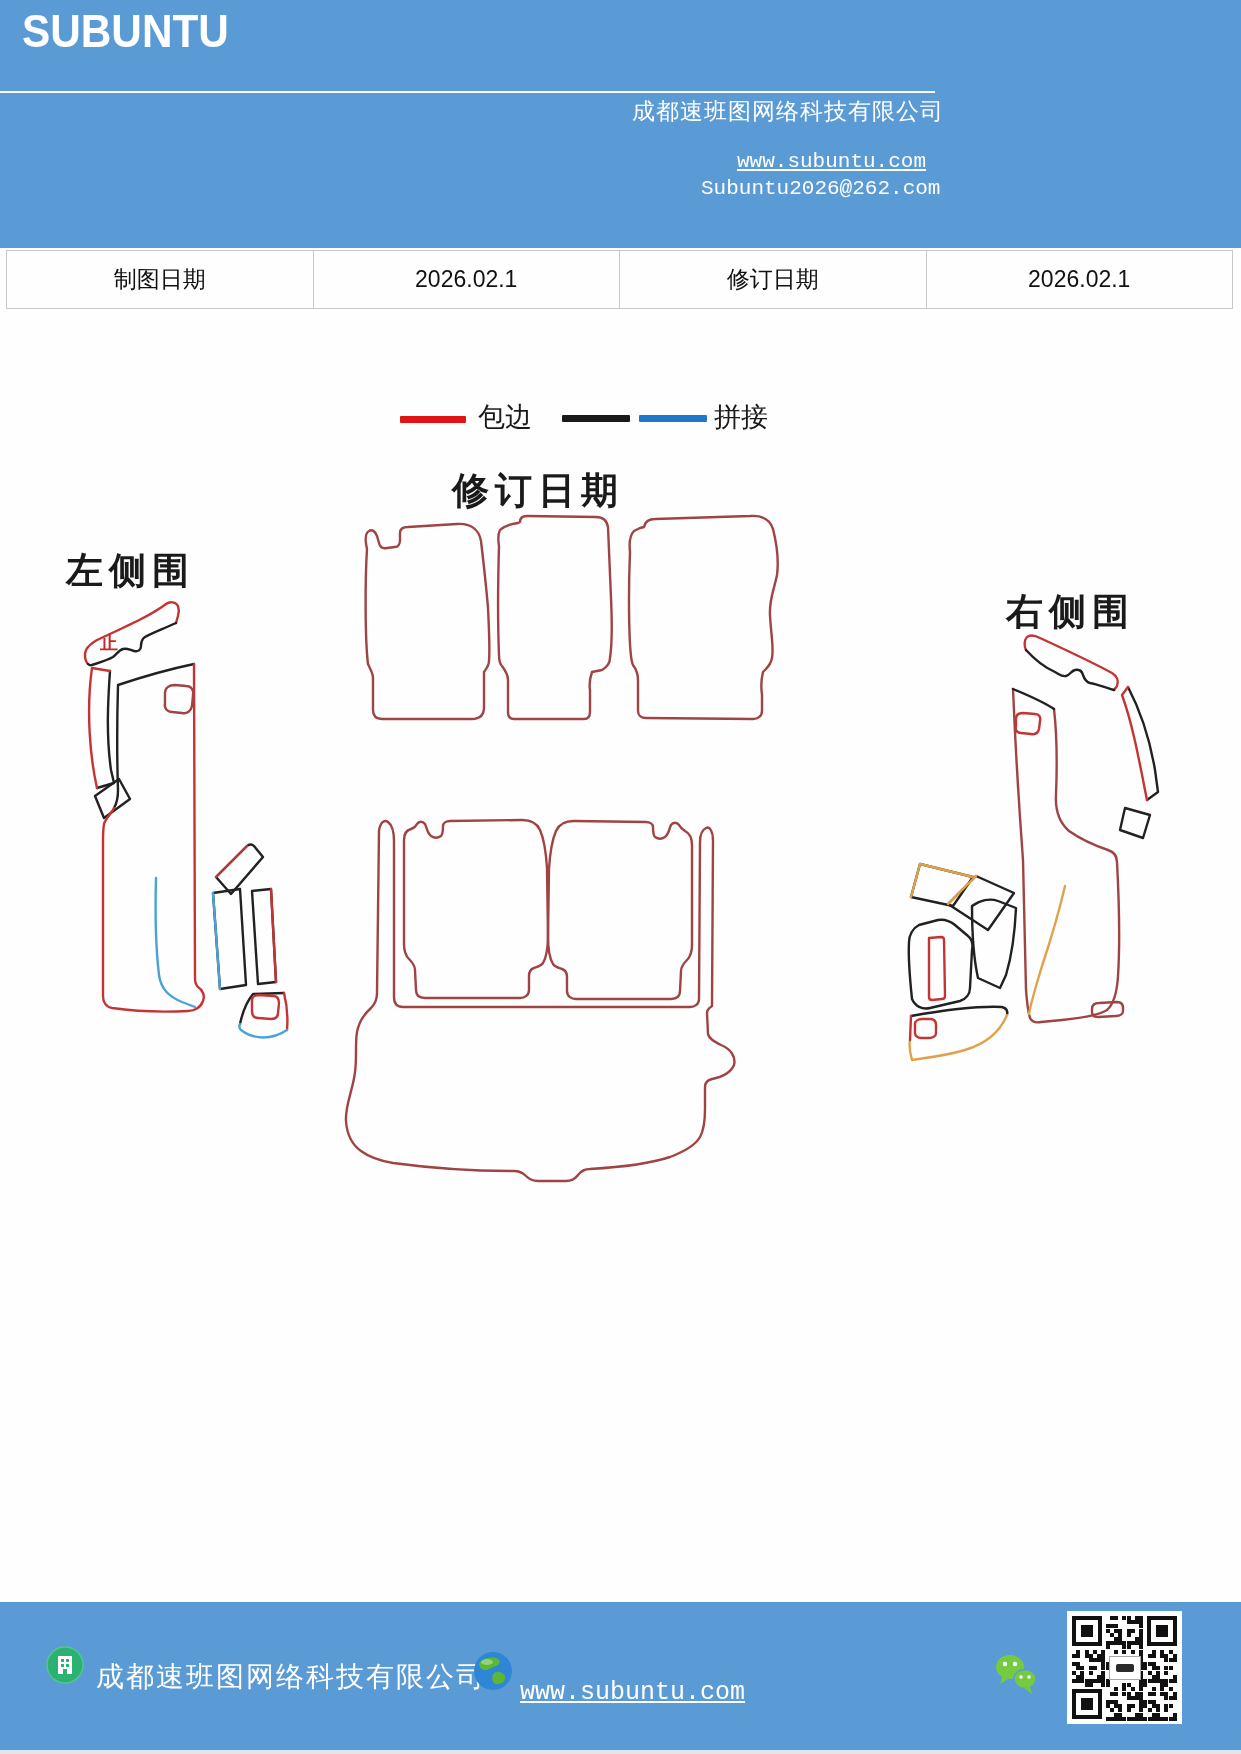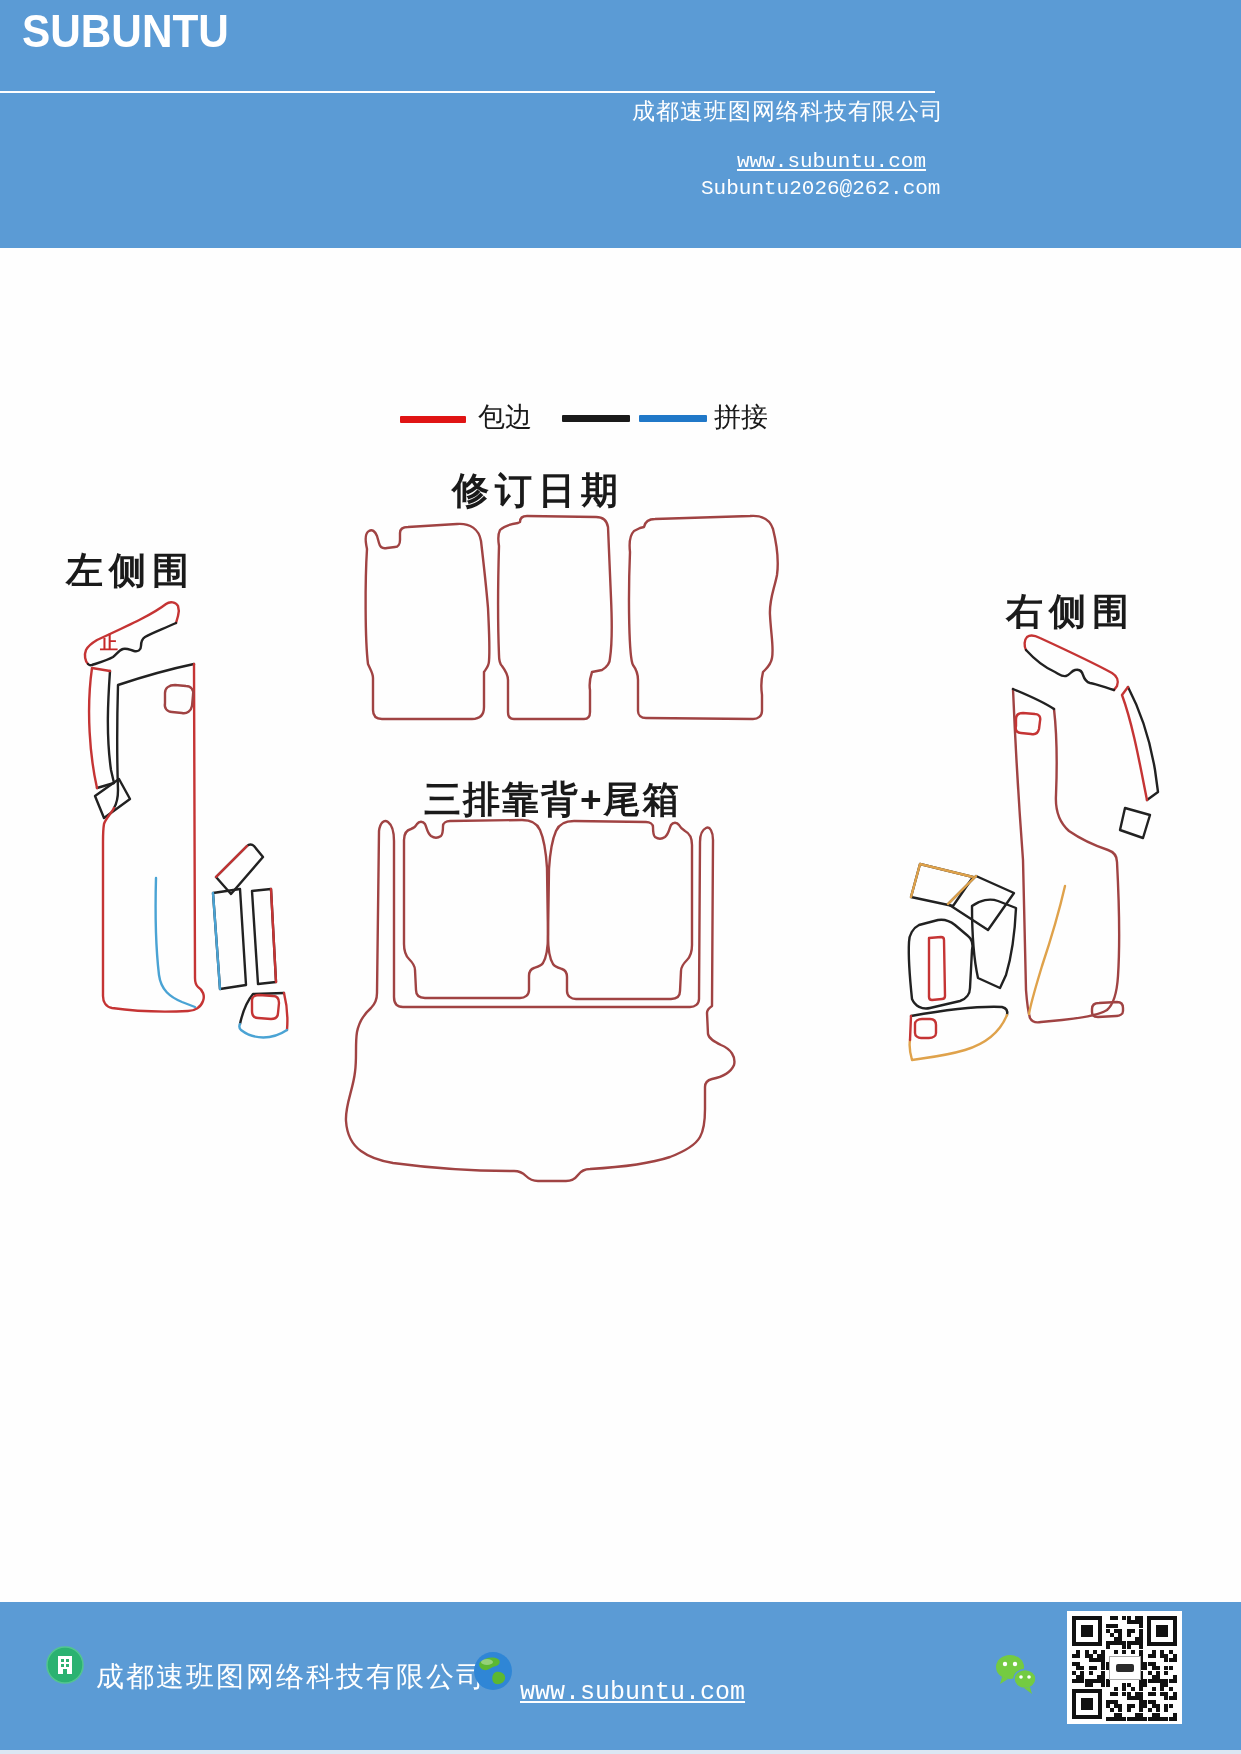--- a/index.html
+++ b/index.html
@@ -63,33 +63,38 @@
   <div class="header">
     <div class="logo">SUBUNTU</div>
     <div class="header-rule"></div>
     <div class="hdr-company">成都速班图网络科技有限公司</div>
     <div class="hdr-site">www.subuntu.com</div>
     <div class="hdr-mail">Subuntu2026@262.com</div>
   </div>
 
   <table class="info-table">
     <tbody>
+    <tr>
+      <td>制图日期</td>
+      <td>2026.02.1</td>
+      <td>修订日期</td>
+      <td>2026.02.1</td>
+    </tr>
   </tbody>
     </table>
 
   <div class="legend-swatch" style="left:400px;top:416px;width:66px;background:#e01414;"></div>
   <div class="legend-label" style="left:478px;top:399px;">包边</div>
   <div class="legend-swatch" style="left:562px;top:415px;width:68px;background:#1a1a1a;"></div>
   <div class="legend-swatch" style="left:639px;top:415px;width:68px;background:#2078c8;"></div>
   <div class="legend-label" style="left:714px;top:399px;">拼接</div>
 
   <div class="dlabel" style="left:452px;top:466px;">修订日期</div>
   <div class="dlabel" style="left:66px;top:546px;">左侧围</div>
   <div class="dlabel" style="left:1006px;top:587px;">右侧围</div>
-  <div class="dlabel" style="left:424px;top:775px;letter-spacing:2px;">三排靠背+尾箱</div>
   <div class="stop-mark">止</div>
 
   <svg id="diagram" viewBox="0 0 1241 1754">
 
     <g>
       <path class="maroon" d="M369,531 C365,533 365,540 367,549 C365,580 365,640 368,664 C370,669 373,673 373,678 L373,710 C373,716 376,719 382,719 L472,719 C480,719 484,715 484,707 L484,672 C486,669 489,666 489,661 C490,650 489,628 488,608 C486,584 483,558 481,541 C479,529 470,523 457,524 L408,527 C403,527 400,529 400,533 L400,540 C400,544 398,547 395,547 L387,548 C383,549 380,547 379,543 L377,536 C375,531 372,529 369,531 Z"></path>
       <path class="maroon" d="M500,530 C498,534 498,540 499,546 C498,580 498,630 499,655 C499,660 500,664 502,666 C505,670 508,674 508,680 L508,712 C508,716 510,719 514,719 L584,719 C588,719 590,716 590,712 L590,690 C589,684 590,678 592,672 L602,670 C607,667 610,664 610,658 C612,645 612,620 611,598 L608,527 C607,521 603,517 596,517 L527,516 C523,516 520,518 520,522 L518,523 C511,524 504,526 500,530 Z"></path>
       <path class="maroon" d="M634,531 C630,535 629,543 630,552 C628,600 629,658 633,665 C636,669 638,674 638,680 L638,711 C638,715 641,718 646,718 L753,719 C758,719 762,716 762,711 L762,695 C761,688 761,680 763,672 L765,670 C768,667 771,664 772,658 C774,648 771,635 770,615 C769,600 774,590 777,575 C779,560 777,545 773,529 C770,520 762,515 750,516 L655,519 C649,519 645,522 644,527 L640,528 Z"></path>
     </g>
 

